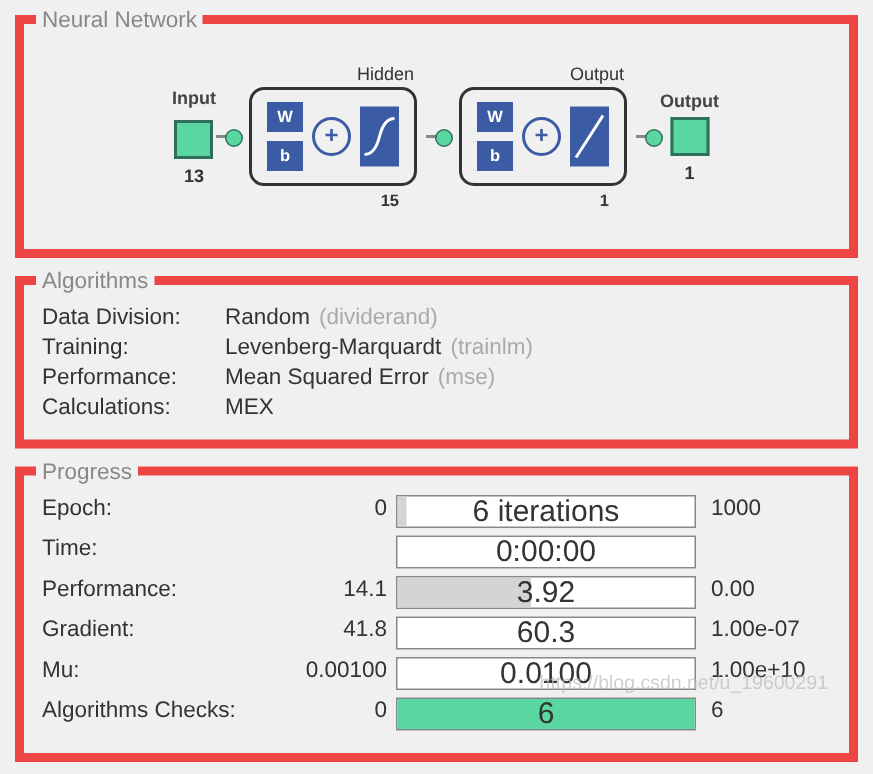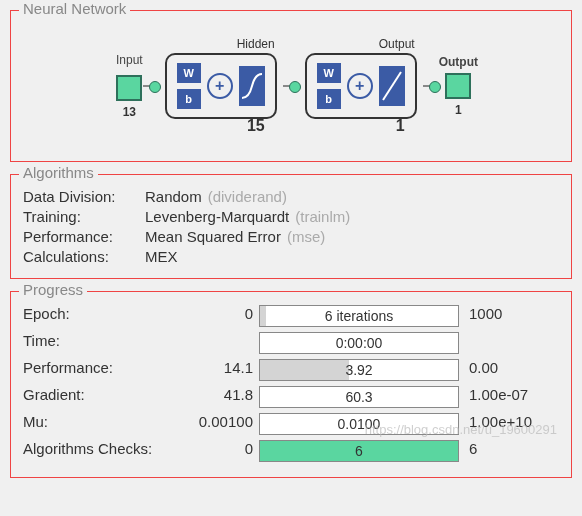--- a/index.html
+++ b/index.html
@@ -1,63 +1,63 @@
 <!DOCTYPE html>
 <html><head>
 <meta charset="utf-8">
 <style>
   html,body{margin:0;padding:0;background:#f0f0f0;font-family:"Segoe UI",Arial,sans-serif;font-size:15px;color:#333}
   .app{width:582px;height:516px;box-sizing:border-box;padding:6px 10px 10px 10px;background:#f0f0f0}
-  .group{border:1px solid #ef4444;border-radius:0;margin-top:12px;padding:10px 0 10px 12px;position:relative}
+  .group{border:6px solid #ef4444;border-radius:0;margin-top:12px;padding:10px 0 10px 12px;position:relative}
   .group-title{position:absolute;top:-11px;left:8px;background:#f0f0f0;padding:0 4px;color:#888;font-size:15px}
   
   .nn-wrap{display:flex;align-items:center;justify-content:center;height:130px;position:relative}
   .nn{display:flex;align-items:center}
   .block-label{font-size:12px;color:#444;text-align:center}
   .io-block{width:26px;height:26px;background:#5ad6a0;border:2px solid #2e705b;box-sizing:border-box}
   .io{display:flex;flex-direction:column;align-items:center}
   .io .sub{font-size:12px;font-weight:bold;margin-top:4px}
   .layer{border:2px solid #333;border-radius:10px;padding:8px 10px 8px 10px;display:flex;align-items:center;gap:6px;position:relative;margin:0 6px}
   .layer .layer-title{position:absolute;top:-18px;left:0;right:0;text-align:right;font-size:12px;color:#333}
-  .layer .sub{position:absolute;bottom:-18px;right:10px;font-size:16px;font-weight:bold}
+  .layer .sub{position:absolute;bottom:-18px;right:10px;font-size:11px;font-weight:bold}
   .wb{display:flex;flex-direction:column;gap:6px}
   .mini{width:24px;height:20px;background:#3b5ba5;display:flex;align-items:center;justify-content:center;color:#fff;font-size:11px;font-weight:bold}
   .sum{width:22px;height:22px;border:2px solid #3b5ba5;border-radius:50%;display:flex;align-items:center;justify-content:center;color:#3b5ba5;font-size:16px;font-weight:bold}
   .act{width:26px;height:40px;background:#3b5ba5;position:relative}
   .act svg{position:absolute;inset:0}
   .conn{width:16px;height:2px;background:#888;position:relative}
   .conn::after{content:"";position:absolute;right:-2px;top:-4px;width:10px;height:10px;border-radius:50%;background:#5ad6a0;border:1px solid #2e705b}
   
   .alg-row{display:flex;margin:3px 0}
   .alg-label{width:122px;color:#333}
   .alg-val{color:#333}
   .alg-note{color:#aaa;margin-left:6px}
   
   .prog-row{display:flex;align-items:flex-start;margin:3px 0;height:24px}
   .p-label{width:150px}
   .p-start{width:80px;text-align:right;padding-right:6px}
   .p-bar{width:200px;height:22px;border:1px solid #888;background:#fff;position:relative;box-sizing:border-box}
   .p-bar .fill{position:absolute;top:0;left:0;bottom:0;background:#d4d4d4}
   .p-bar.green .fill{background:#5ad6a0}
-  .p-bar .txt{position:absolute;inset:0;display:flex;align-items:center;justify-content:center;font-size:14px;color:#333}
+  .p-bar .txt{position:absolute;inset:0;display:flex;align-items:center;justify-content:center;font-size:20px;color:#333}
   .p-end{padding-left:10px}
   .watermark{position:absolute;right:14px;bottom:40px;color:#bbb;font-size:13px;opacity:.7;font-family:Arial}
 </style>
 </head>
 <body>
 
 <div class="app">
 
   <div class="group" style="margin-top:4px">
     <span class="group-title">Neural Network</span>
     <div class="nn-wrap">
       <div class="nn">
 
         <div class="io">
-          <div class="block-label" style="font-weight:normal;margin-bottom:8px">Input</div>
+          <div class="block-label" style="font-weight:bold;margin-bottom:8px">Input</div>
           <div class="io-block"></div>
           <div class="sub">13</div>
         </div>
         <div class="conn"></div>
 
         <div class="layer">
           <span class="layer-title">Hidden</span>
           <span class="sub">15</span>
           <div class="wb">
             <div class="mini">W</div>

